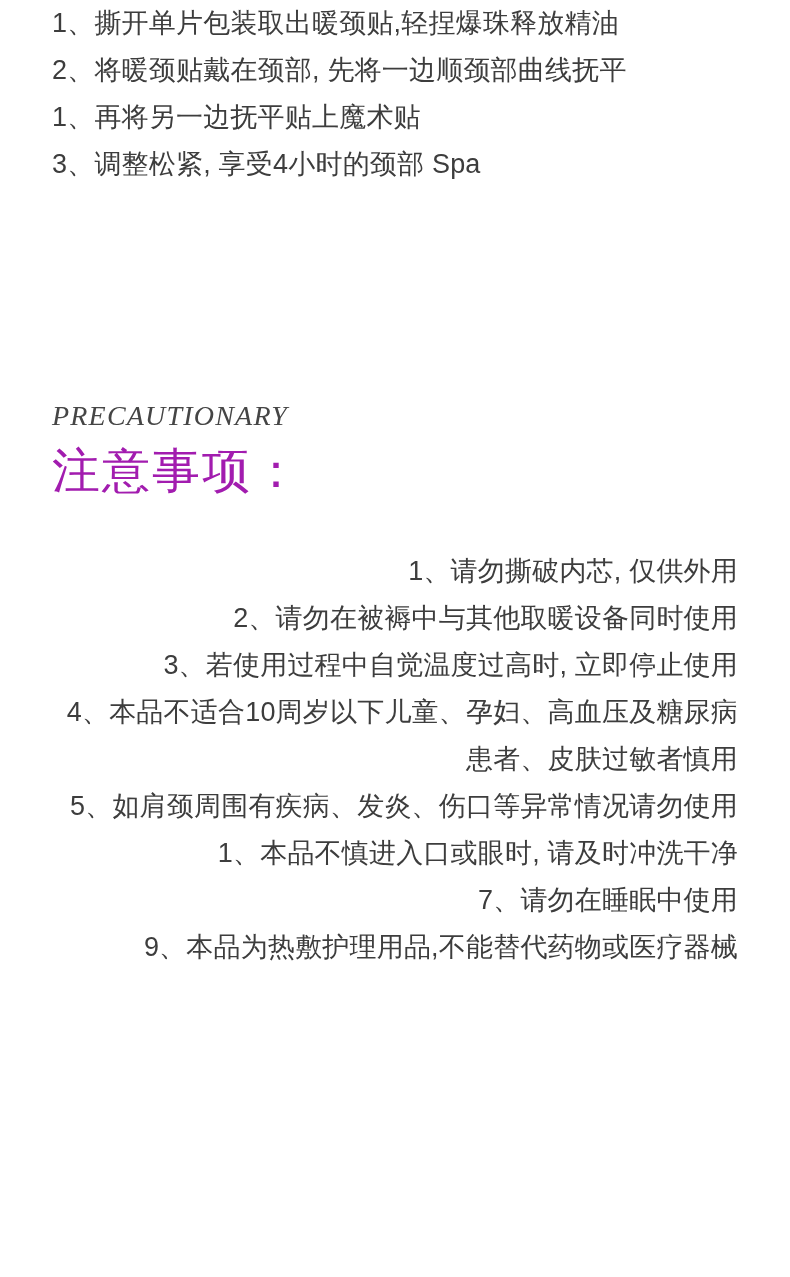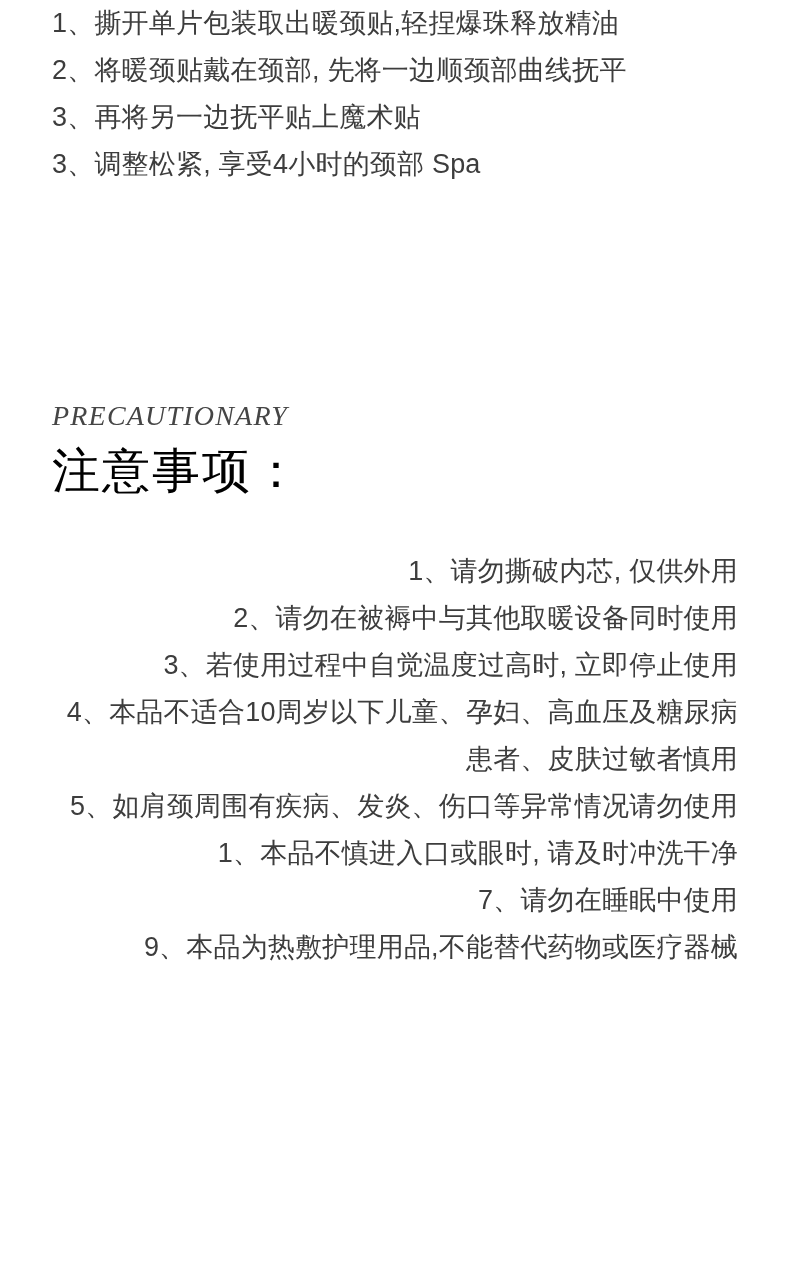--- a/index.html
+++ b/index.html
@@ -38,21 +38,21 @@
     font-family: "Liberation Serif", serif;
     font-style: italic;
     font-size: 28px;
     letter-spacing: 1.2px;
     color: #454545;
     margin-bottom: 8px;
   }
   .section-title {
     font-size: 48px;
     font-weight: normal;
-    color: #000000;
+    color: #a21caf;
     letter-spacing: 2px;
     line-height: 62px;
     margin: 0 0 46px 0;
   }
   .notes {
     margin-top: 0;
     text-align: right;
   }
   .note-line {
     font-size: 27px;
@@ -62,21 +62,21 @@
   }
 </style>
 </head>
 <body>
 
 <div class="page">
 
   <div class="instructions">
     <div class="instr-line">1、撕开单片包装取出暖颈贴,轻捏爆珠释放精油</div>
     <div class="instr-line">2、将暖颈贴戴在颈部, 先将一边顺颈部曲线抚平</div>
-    <div class="instr-line">3、再将另一边抚平贴上魔术贴</div>
+    <div class="instr-line">1、再将另一边抚平贴上魔术贴</div>
     <div class="instr-line">3、调整松紧, 享受4小时的颈部 Spa</div>
   </div>
 
   <div class="spacer"></div>
 
   <div class="section-eyebrow">PRECAUTIONARY</div>
   <h1 class="section-title">注意事项：</h1>
 
   <div class="notes">
     <div class="note-line">1、请勿撕破内芯, 仅供外用</div>

